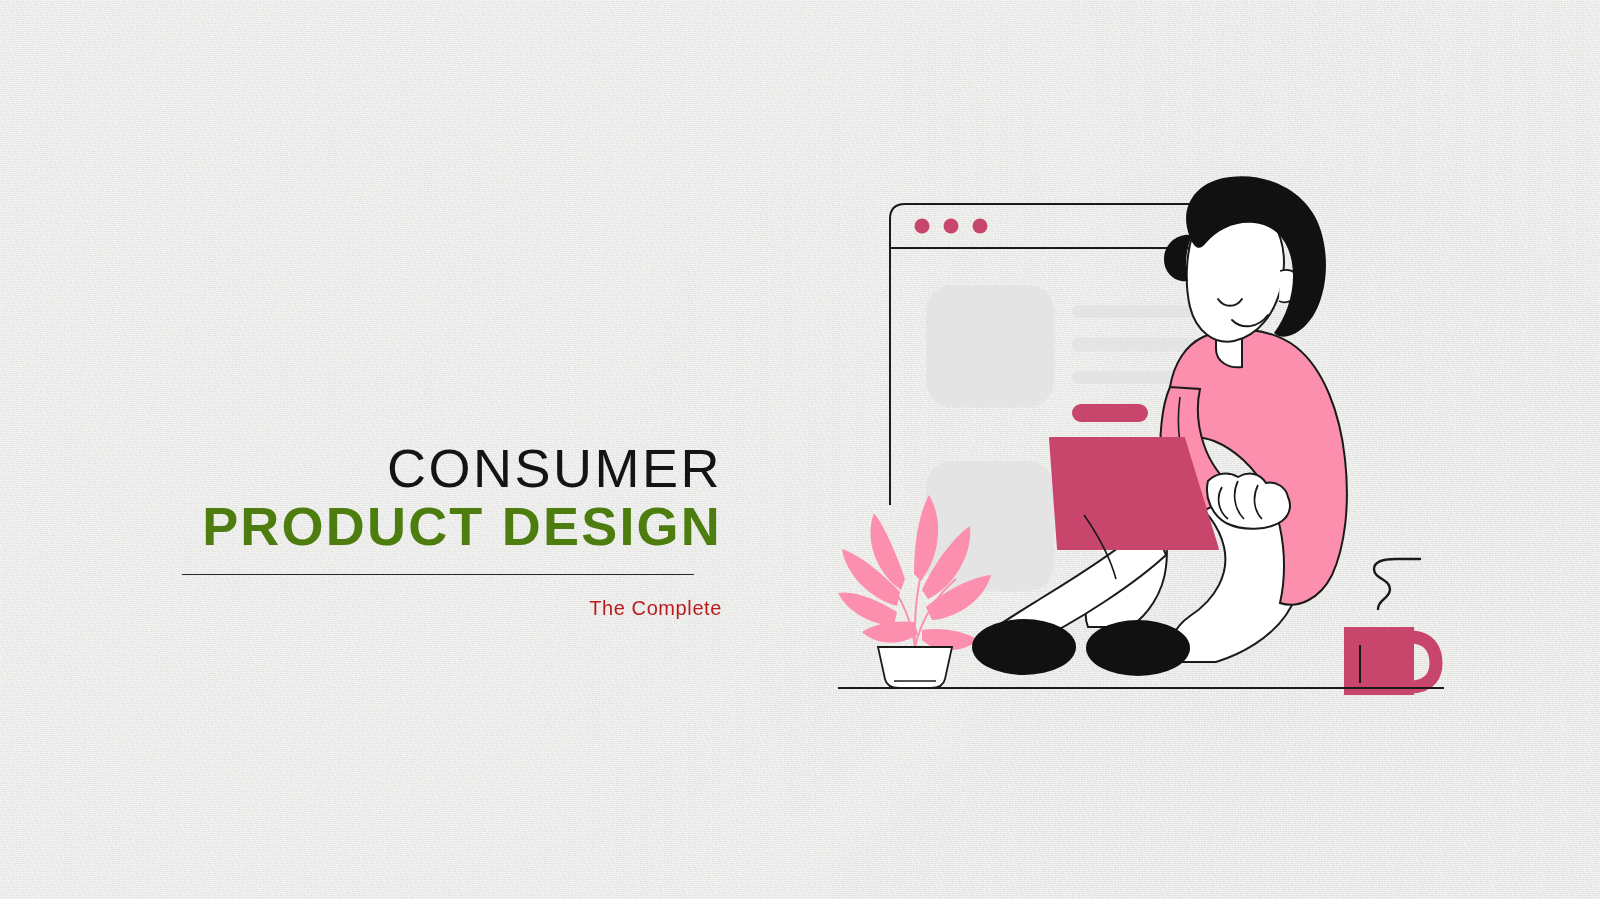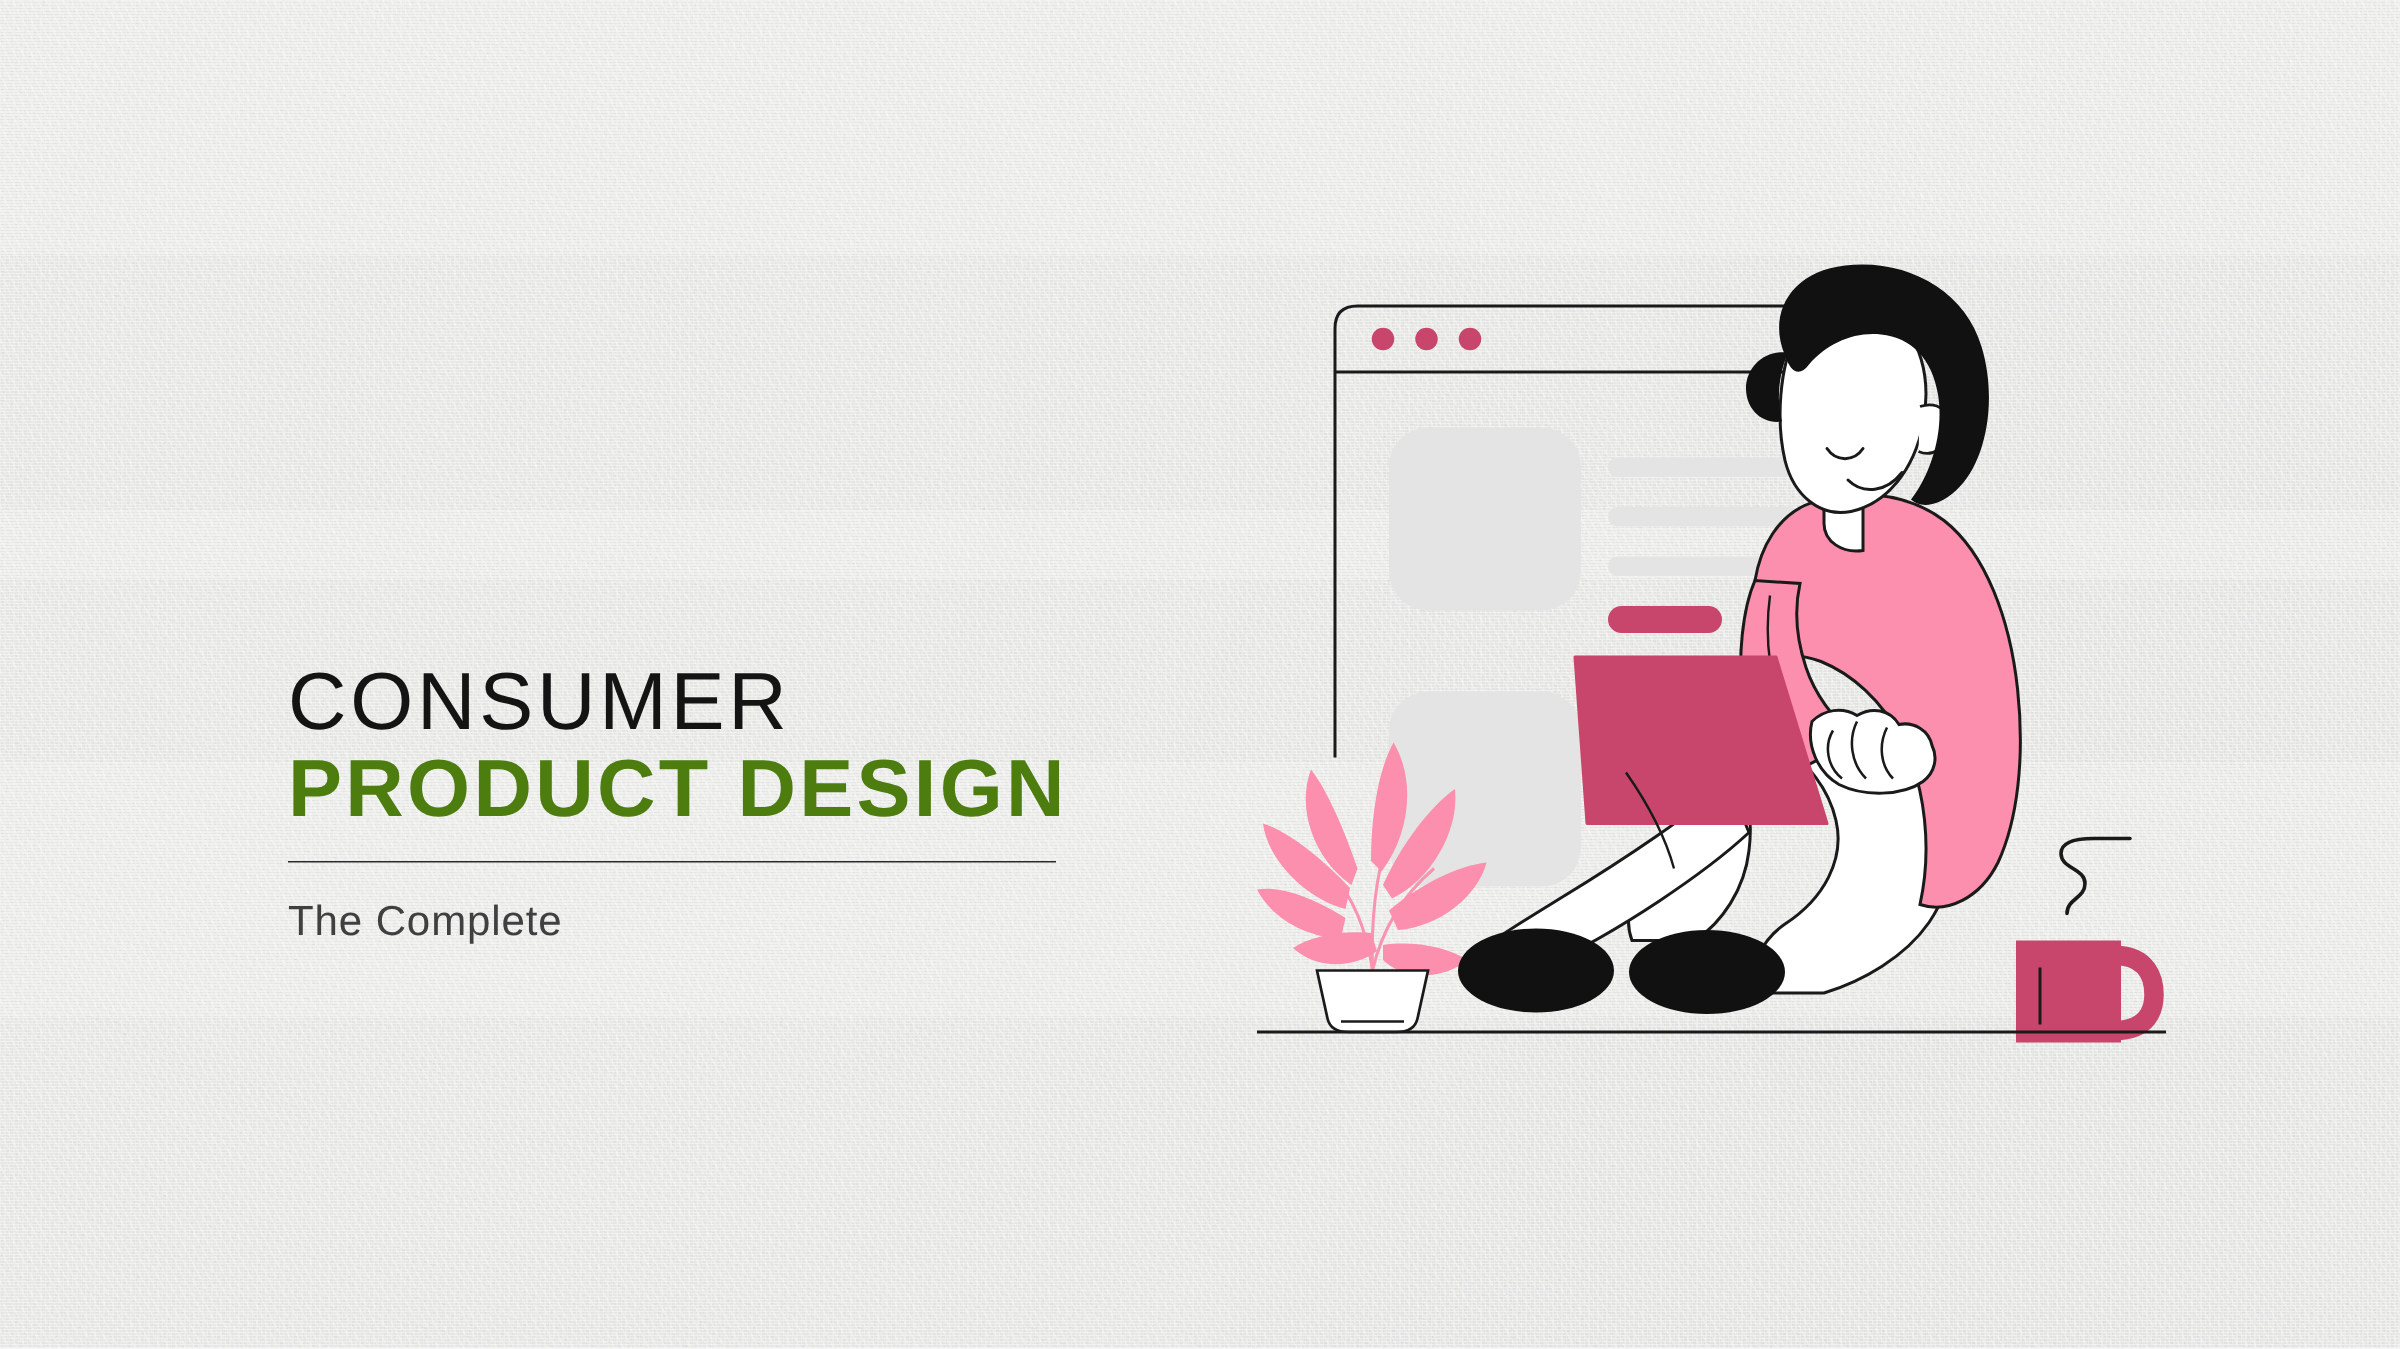--- a/index.html
+++ b/index.html
@@ -34,22 +34,23 @@
     opacity:.5;
     background-image:
       repeating-linear-gradient(12deg, rgba(0,0,0,.02) 0 1px, transparent 1px 6px),
       repeating-linear-gradient(105deg, rgba(0,0,0,.017) 0 1px, transparent 1px 7px),
       repeating-linear-gradient(63deg, rgba(255,255,255,.5) 0 1px, transparent 1px 5px);
   }
 
   
   #text-block{
     position:absolute;
-    left:192px; top:440px;
+    left:182px; top:440px;
     width:540px;
+    text-align:right;
   }
   #headline-line1{
     font-size:54px;
     letter-spacing:2.5px;
     line-height:1.04;
     font-weight:400;
     color:#141414;
     white-space:nowrap;
   }
   #headline-line2{
@@ -60,24 +61,24 @@
     color:#4d7c0f;
     white-space:nowrap;
   }
   #title-divider{
     width:512px; height:1px;
     background:#2b2b2b;
     margin-top:17px;
     margin-bottom:19px;
   }
   #subtitle{
-    font-size:28px;
+    font-size:20px;
     line-height:1.42;
     letter-spacing:.6px;
-    color:#404040;
+    color:#b91c1c;
     font-weight:400;
   }
   #subtitle .sub-line{ display:block; white-space:nowrap; }
 
   
   #illustration{
     position:absolute;
     left:818px; top:175px;
     width:660px; height:530px;
   }

